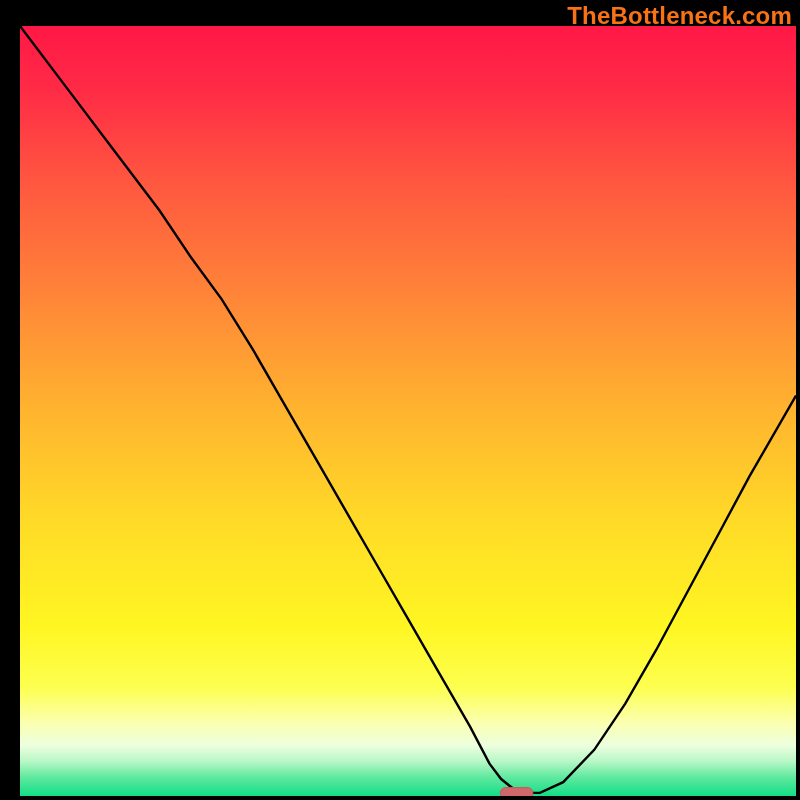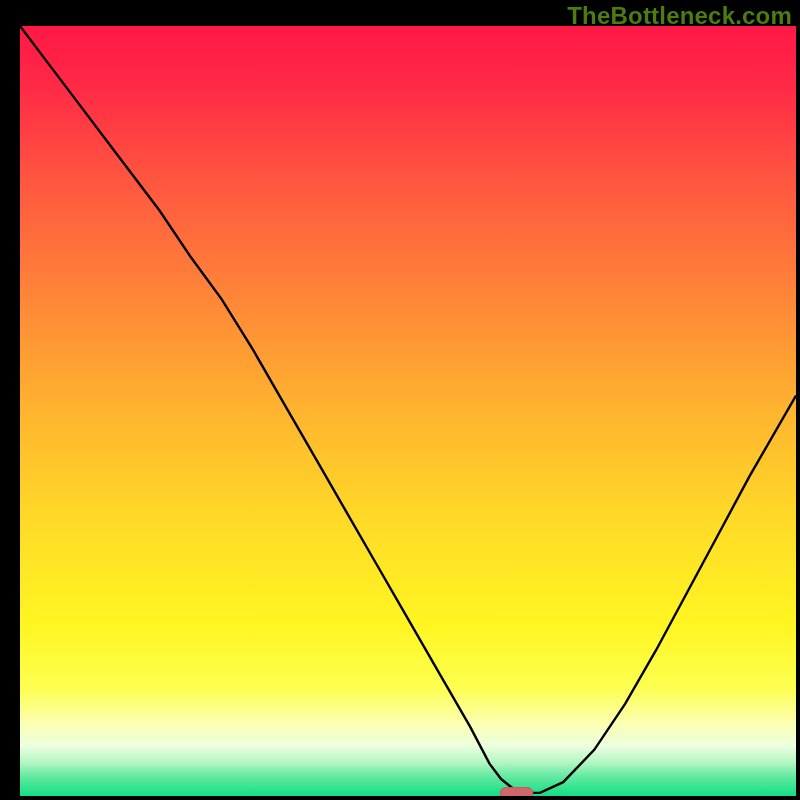--- a/index.html
+++ b/index.html
@@ -14,21 +14,21 @@
   .frame {
     position: relative;
     width: 800px;
     height: 800px;
     background: #000;
   }
   .watermark {
     position: absolute;
     top: 2px;
     right: 8px;
-    color: #4d7c0f;
+    color: #f97316;
     font-size: 24px;
     font-weight: 600;
     letter-spacing: 0.2px;
     z-index: 20;
   }
   .plot {
     position: absolute;
     left: 20px;
     top: 26px;
     width: 776px;

